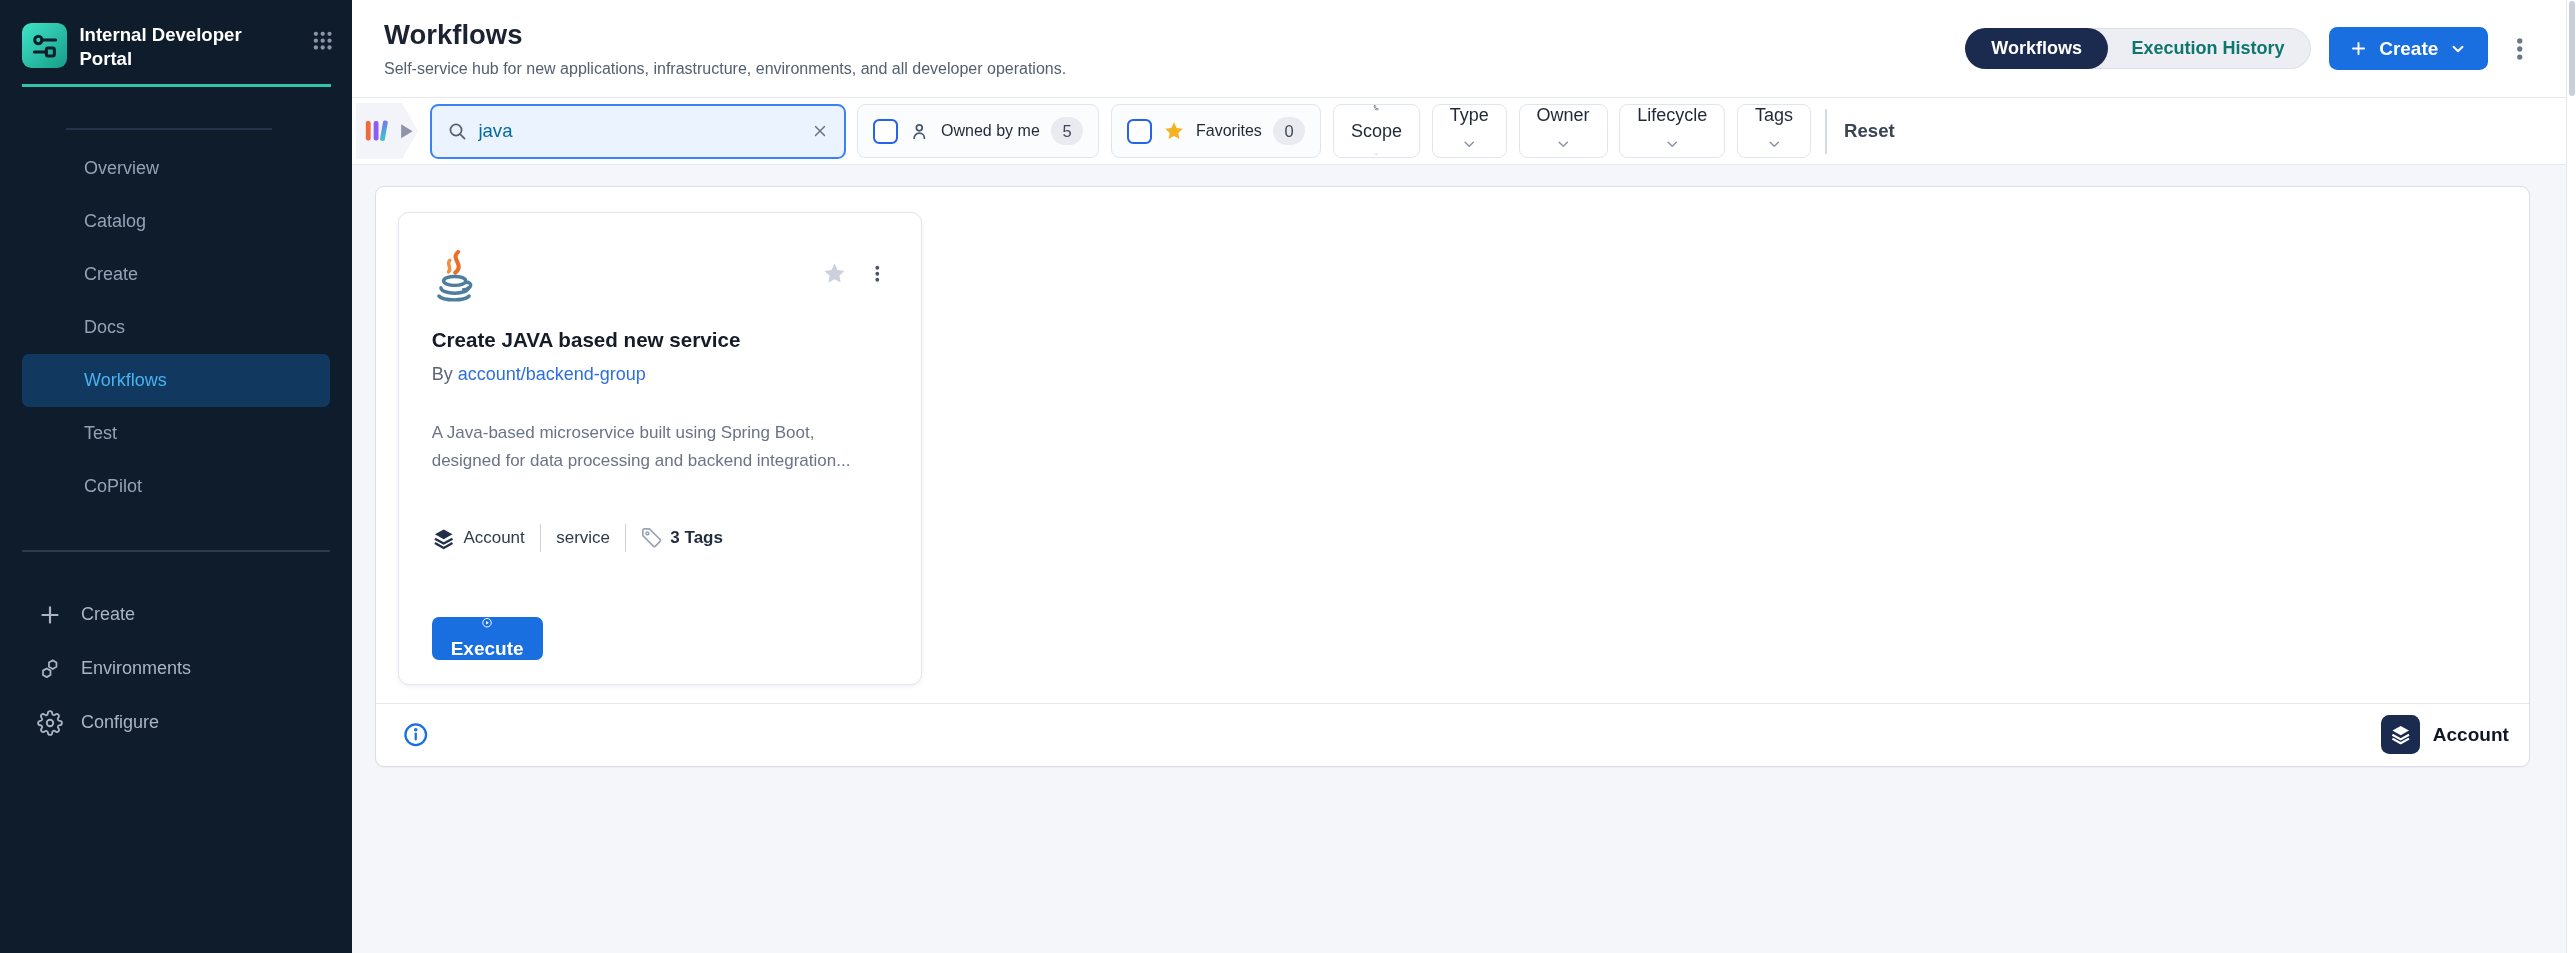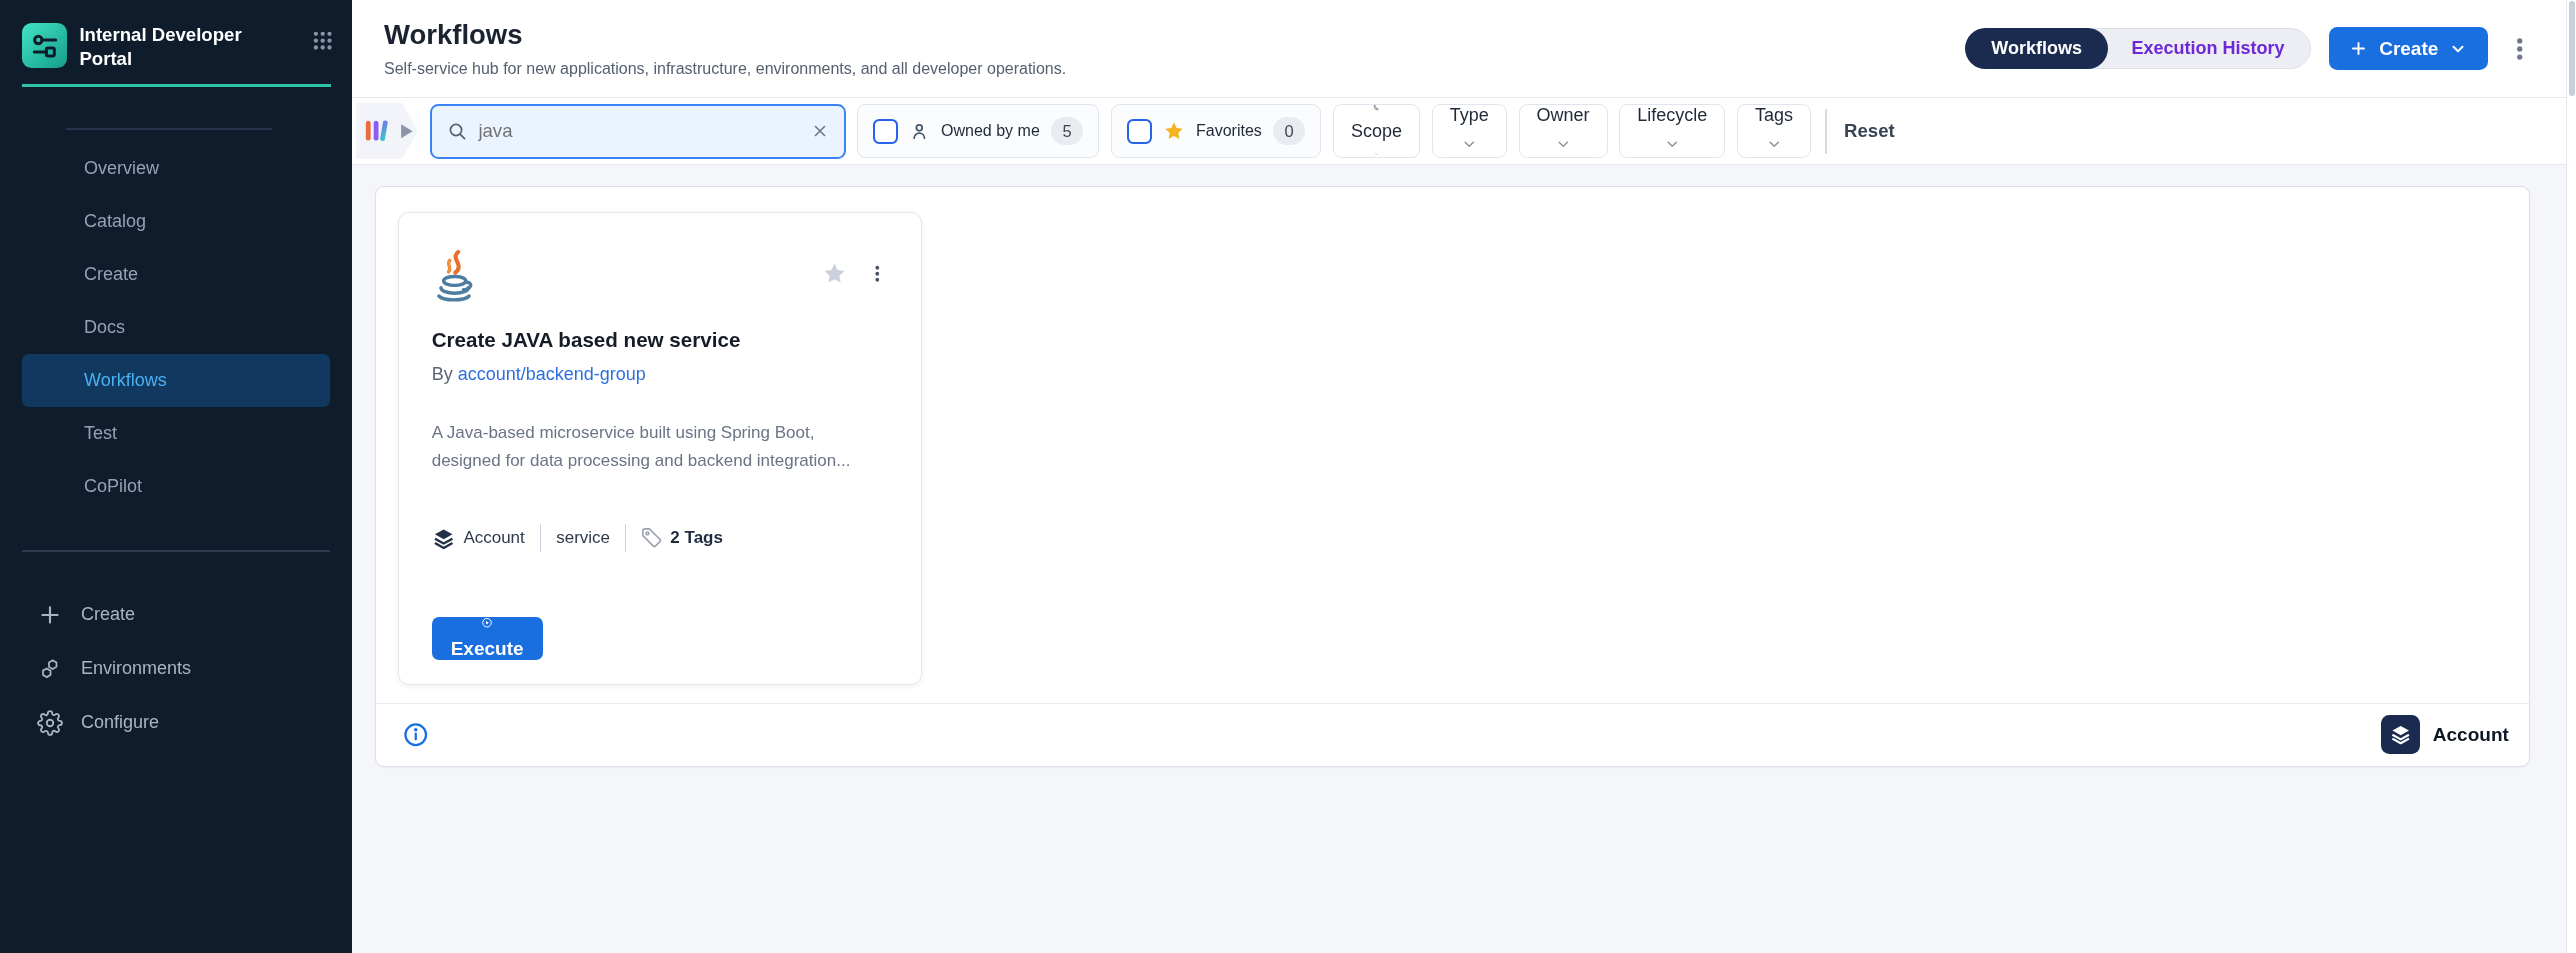--- a/index.html
+++ b/index.html
@@ -51,21 +51,21 @@
     display:flex; align-items:center; padding:0 33px 0 32px;
   }
   .page-title { font-size:27.5px; font-weight:bold; color:#1b2230; }
   .page-subtitle { font-size:16px; color:#55606f; margin-top:8.3px; }
   .header-right { margin-left:auto; display:flex; align-items:center; gap:18px; }
 
   .toggle {
     display:inline-flex; align-items:center;
     background:#eceef4; border:1.4px solid #dcdfe8; border-radius:687px;
   }
-  .toggle-option { padding:9px 25px; font-size:18px; font-weight:600; color:#6d28d9; cursor:pointer; white-space:nowrap; }
+  .toggle-option { padding:9px 25px; font-size:18px; font-weight:600; color:#0f766e; cursor:pointer; white-space:nowrap; }
   .toggle-option.active { background:var(--navy_pill,#1b2b4f); color:#fff; border-radius:687px; margin:-1.4px; padding:10.3px 26px; }
 
   .create-btn {
     display:inline-flex; align-items:center; gap:11px;
     background:var(--accent,#1a6fe0); color:#fff; border:none; cursor:pointer;
     height:43px; padding:0 20.6px; border-radius:8.3px;
     font-size:19px; font-weight:600; font-family:inherit;
   }
   .kebab { color:#6d7688; cursor:pointer; display:flex; align-items:center; }
 
@@ -82,21 +82,21 @@
   }
   .collapse-tag .tri { color:#8e95a8; }
   .search {
     width:416px; height:55px; flex-shrink:0;
     border:2.1px solid var(--search_border,#3b82f6); background:var(--search_bg,#eaf3fe);
     border-radius:8.3px; display:flex; align-items:center; padding:0 15px; gap:11px;
   }
   .search svg { color:#57606f; flex-shrink:0; }
   .search input {
     flex:1; min-width:0; border:none; background:transparent; outline:none;
-    font-size:18.6px; color:#737373; font-family:inherit;
+    font-size:18.6px; color:#0369a1; font-family:inherit;
   }
   .search .clear { color:#6b7280; cursor:pointer; }
 
   .chip {
     height:54px; border:1.4px solid #e0e4ed; background:#fbfcfe; border-radius:8.3px;
     display:flex; align-items:center; gap:11px; padding:0 15px; white-space:nowrap;
   }
   .checkbox { width:25px; height:25px; border:2.1px solid #2563eb; border-radius:6.2px; background:#fff; cursor:pointer; flex-shrink:0; }
   .chip-label { font-size:16px; color:#1f2937; }
   .chip-count { background:#e9ebf1; border-radius:687px; font-size:16.5px; color:#3f4756; padding:4.8px 11.7px; }
@@ -411,21 +411,21 @@
                 <path d="M3 16.5l9 5 9-5" fill="none" stroke="currentColor" stroke-width="2.4" stroke-linejoin="round"></path>
               </svg>
               <span>Account</span>
               <span class="meta-sep"></span>
               <span>service</span>
               <span class="meta-sep"></span>
               <svg class="meta-tag-ic" width="22" height="22" viewBox="0 0 24 24" fill="none" stroke="currentColor" stroke-width="1.8" stroke-linejoin="round">
                   <path d="M20.6 13.4L10 2.8A2 2 0 0 0 8.6 2H4a2 2 0 0 0-2 2v4.6a2 2 0 0 0 .6 1.4l10.6 10.6a2 2 0 0 0 2.8 0l4.6-4.6a2 2 0 0 0 0-2.8z"></path>
                   <circle cx="7" cy="7" r="1.5"></circle>
                 </svg>
-              <span class="meta-tags">2 Tags</span>
+              <span class="meta-tags">3 Tags</span>
             </div>
 
             <button class="execute-btn">
               <svg width="22" height="22" viewBox="0 0 24 24" fill="none" stroke="currentColor" stroke-width="2">
                   <circle cx="12" cy="12" r="9"></circle>
                   <polygon points="10,8.2 16,12 10,15.8" fill="currentColor" stroke="none"></polygon>
                 </svg>
               <span>Execute</span>
             </button>
           </div>

